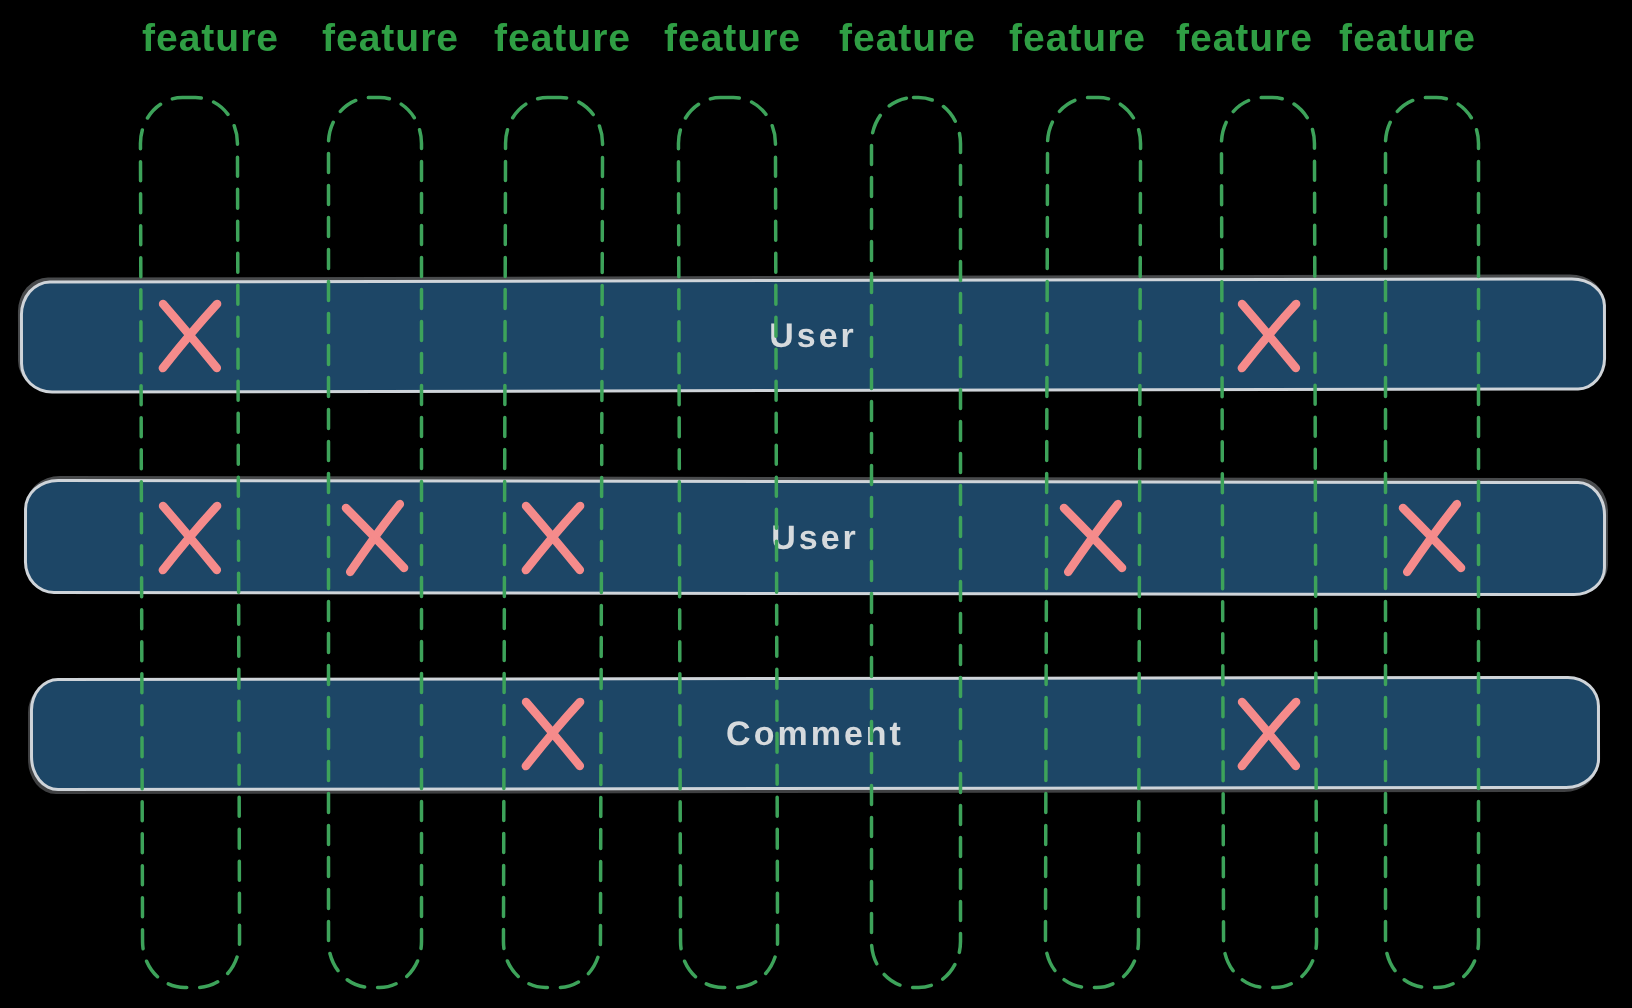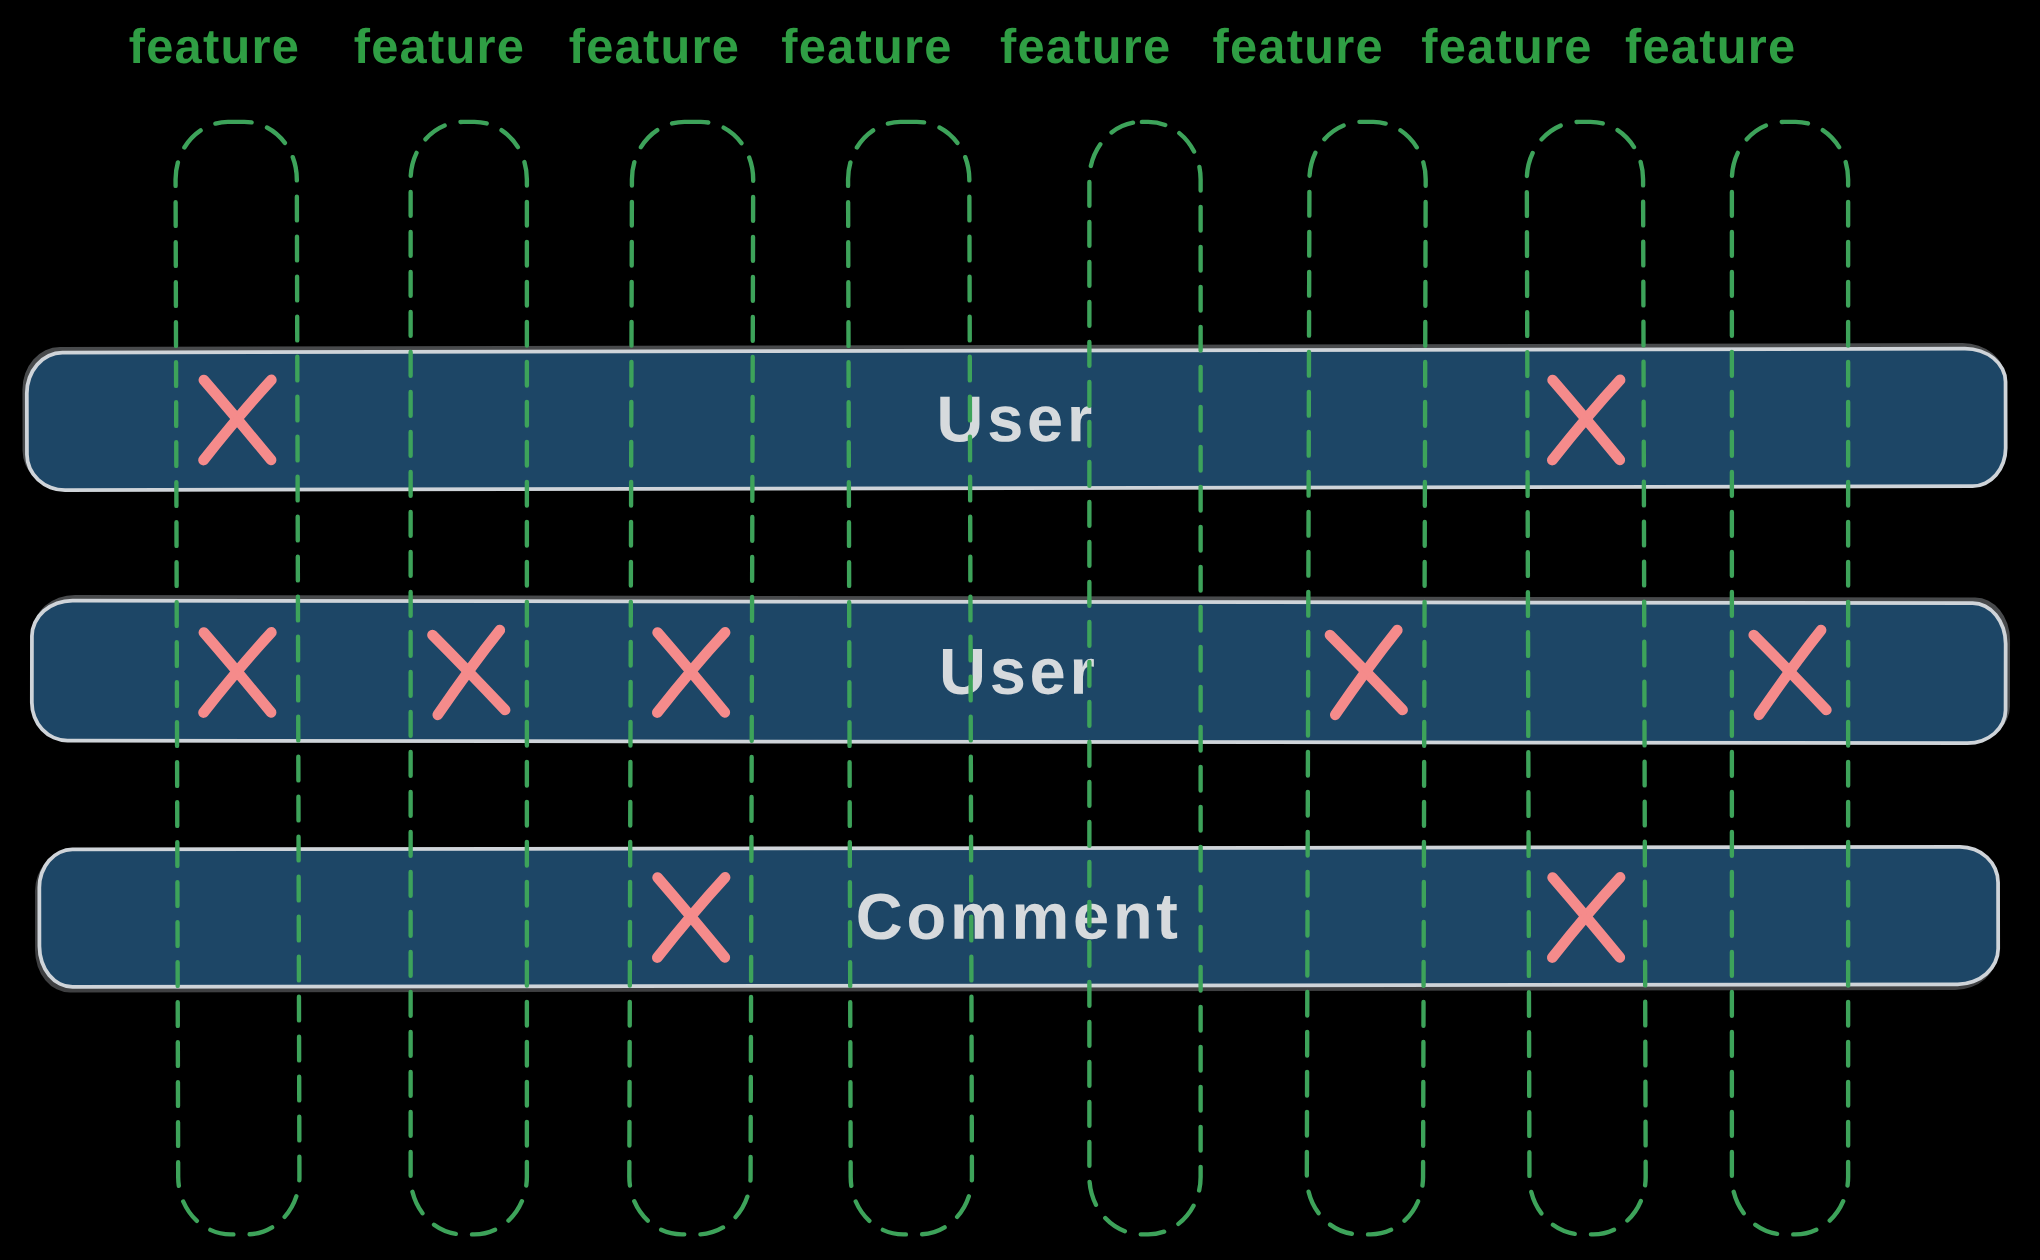--- a/index.html
+++ b/index.html
@@ -8,21 +8,21 @@
     width:1632px;height:1008px;
     background:#000;
     overflow:hidden;
     font-family:"Liberation Sans","DejaVu Sans",sans-serif;
   }
   
   .feature-label{
     position:absolute;
     top:16px;
     width:176px;
-    text-align:left;
+    text-align:right;
     font-size:39px;
     font-weight:bold;
     letter-spacing:1px;
     color:var(--green-text);
   }
   
   .col{
     position:absolute;
     top:95px;
     height:895px;
@@ -54,21 +54,21 @@
     transform:rotate(0.08deg);
     box-shadow:2px -3px 0 rgba(207,212,217,.35);
   }
   .row-comment{
     top:677px;height:113px;left:30px;width:1570px;
     border-radius:28px 32px 34px 28px / 32px 30px 30px 34px;
     transform:rotate(-0.08deg);
     box-shadow:-2px 3px 0 rgba(207,212,217,.3);
   }
   .entity-label{
-    font-size:52px;
+    font-size:34px;
     font-weight:bold;
     letter-spacing:3px;
     color:var(--label-text);
     z-index:4;
   }
   
   .xmark{
     position:absolute;
     width:84px;height:88px;
     z-index:5;

